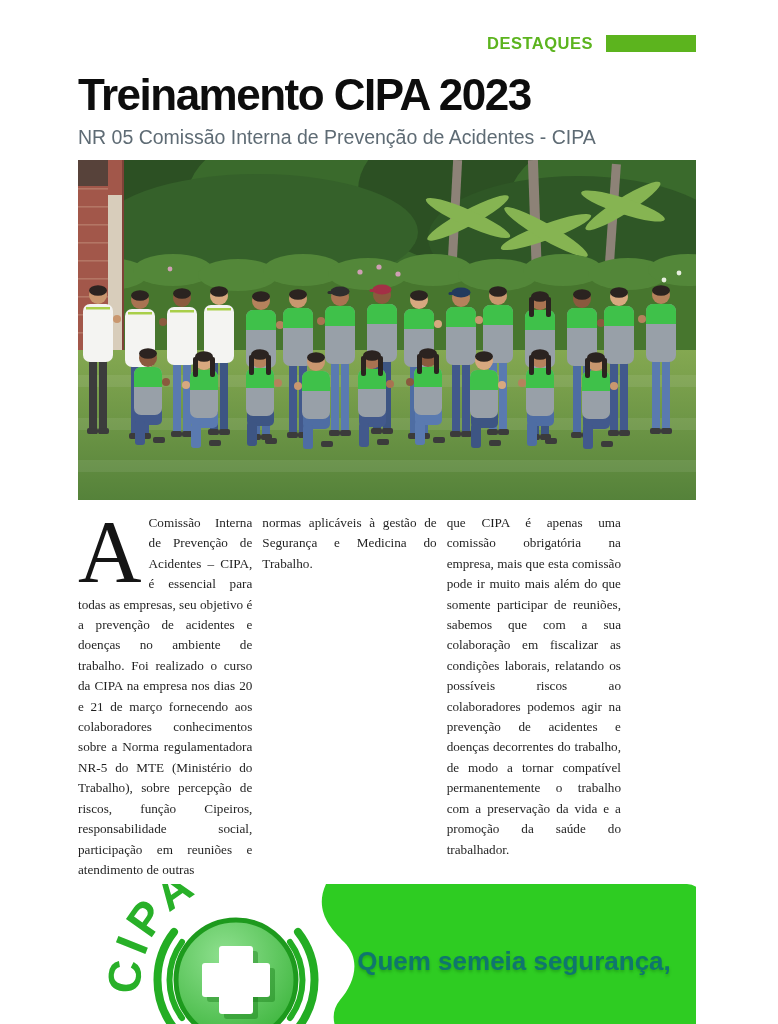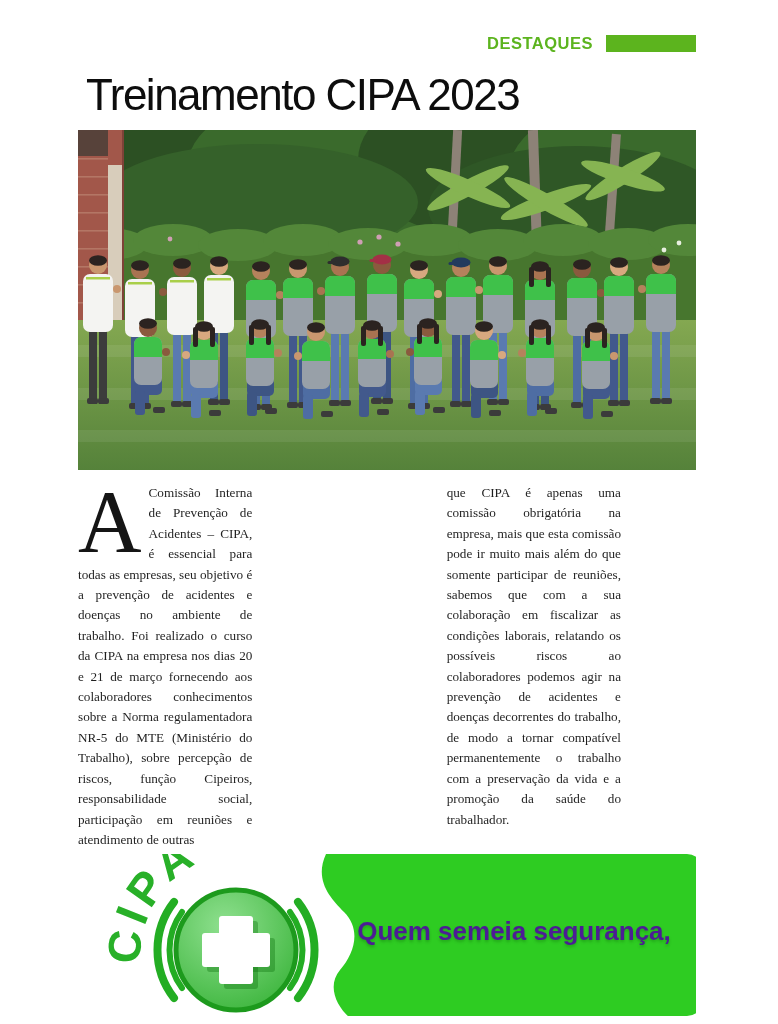--- a/index.html
+++ b/index.html
@@ -6,51 +6,52 @@
   .page{
     position:relative;width:696px;height:1024px;box-sizing:border-box;
     padding:33px 75px 0 78px;background:#fff;overflow:hidden;
     font-family:"Liberation Sans",sans-serif;
   }
   
   .masthead{display:flex;justify-content:flex-end;align-items:center;gap:13px;height:20px;margin-right:-75px;}
   .section-label{font-weight:700;font-size:16.5px;letter-spacing:.5px;color:var(--accent);}
   .section-bar{width:90px;height:17px;background:var(--accent);}
   
-  h1.title{margin:19px 0 0 8px;font-size:44px;line-height:46px;font-weight:400;letter-spacing:-1.5px;color:#0d0d0d;}
+  h1.title{margin:19px 0 0 0;font-size:44px;line-height:46px;font-weight:700;letter-spacing:-1.5px;color:#0d0d0d;}
   h2.subtitle{margin:9px 0 0 0;font-size:19.5px;line-height:21px;font-weight:400;color:var(--subtitle);}
   
   figure.photo{margin:12px 0 0 0;width:625px;height:340px;overflow:hidden;}
   figure.photo svg{display:block;}
   
   .article{display:flex;gap:10px;margin-top:13px;min-height:260px;}
   .article .col{flex:1 1 0;font-family:"Liberation Serif","DejaVu Serif",serif;
     font-size:13.2px;line-height:20.4px;color:#1f1f1f;text-align:justify;hyphens:auto;}
   .article p{margin:0;}
   .article p.indent{text-indent:16px;}
   .dropcap{float:left;font-size:88px;line-height:70px;padding:4px 7px 0 0;font-family:"Liberation Serif",serif;color:#151515;}
   
   .banner{position:relative;width:625px;height:170px;margin-top:4px;}
   .banner-green{position:absolute;left:70px;right:0;top:0;height:162px;background:var(--banner);border-radius:16px;}
   .banner-art{position:absolute;left:0;top:0;}
-  .slogan{position:absolute;left:255px;right:8px;top:60px;text-align:center;color:#4c1d95;
+  .slogan{position:absolute;left:255px;right:8px;top:60px;text-align:center;color:#0f766e;
     font-weight:700;font-size:26px;line-height:34px;text-shadow:0 2px 3px rgba(0,60,0,.25);}
   .credit{margin-top:4px;text-align:right;font-size:10px;color:#4a4a4a;}
 </style>
 </head>
 <body>
 
 <div class="page" style="--accent: #5cb41e; --banner: #2ecc22; --badge: #f0a41c; --subtitle: #5e6b74;">
 
   <header class="masthead">
     <span class="section-label">DESTAQUES</span>
     <span class="section-bar"></span>
   </header>
 
   <h1 class="title">Treinamento CIPA 2023</h1>
+  <h2 class="subtitle">NR 05 Comissão Interna de Prevenção de Acidentes - CIPA</h2>
 
   <figure class="photo">
     <svg width="625" height="340" viewBox="0 0 625 340">
       <defs>
         <linearGradient id="grassG" x1="0" y1="0" x2="0" y2="1">
           <stop offset="0" stop-color="#84a851"></stop>
             <stop offset="1" stop-color="#55823a"></stop>
         </linearGradient>
       </defs>
 
@@ -418,20 +419,21 @@
     </svg>
   </figure>
 
   <section class="article">
     <div class="col">
       <p>
         <span class="dropcap">A</span><span>Comissão Interna de Prevenção de Acidentes – CIPA, é essencial para todas as empresas, seu objetivo é a prevenção de acidentes e doenças no ambiente de trabalho. Foi realizado o curso da CIPA na empresa nos dias 20 e 21 de março fornecendo aos colaboradores conhecimentos sobre a Norma regulamentadora NR-5 do MTE (Ministério do Trabalho), sobre percepção de riscos, função Cipeiros, responsabilidade social, participação em reuniões e atendimento de outras</span>
       </p>
     </div>
     <div class="col">
+      <p>normas aplicáveis à gestão de Segurança e Medicina do Trabalho.</p>
     </div>
     <div class="col">
       <p>que CIPA é apenas uma comissão obrigatória na empresa, mais que esta comissão pode ir muito mais além do que somente participar de reuniões, sabemos que com a sua colaboração em fiscalizar as condições laborais, relatando os possíveis riscos ao colaboradores podemos agir na prevenção de acidentes e doenças decorrentes do trabalho, de modo a tornar compatível permanentemente o trabalho com a preservação da vida e a promoção da saúde do trabalhador.</p>
     </div>
   </section>
 
   <section class="banner">
     <div class="banner-green"></div>
     <svg class="banner-art" width="625" height="170" viewBox="0 0 625 170">
       <defs>

